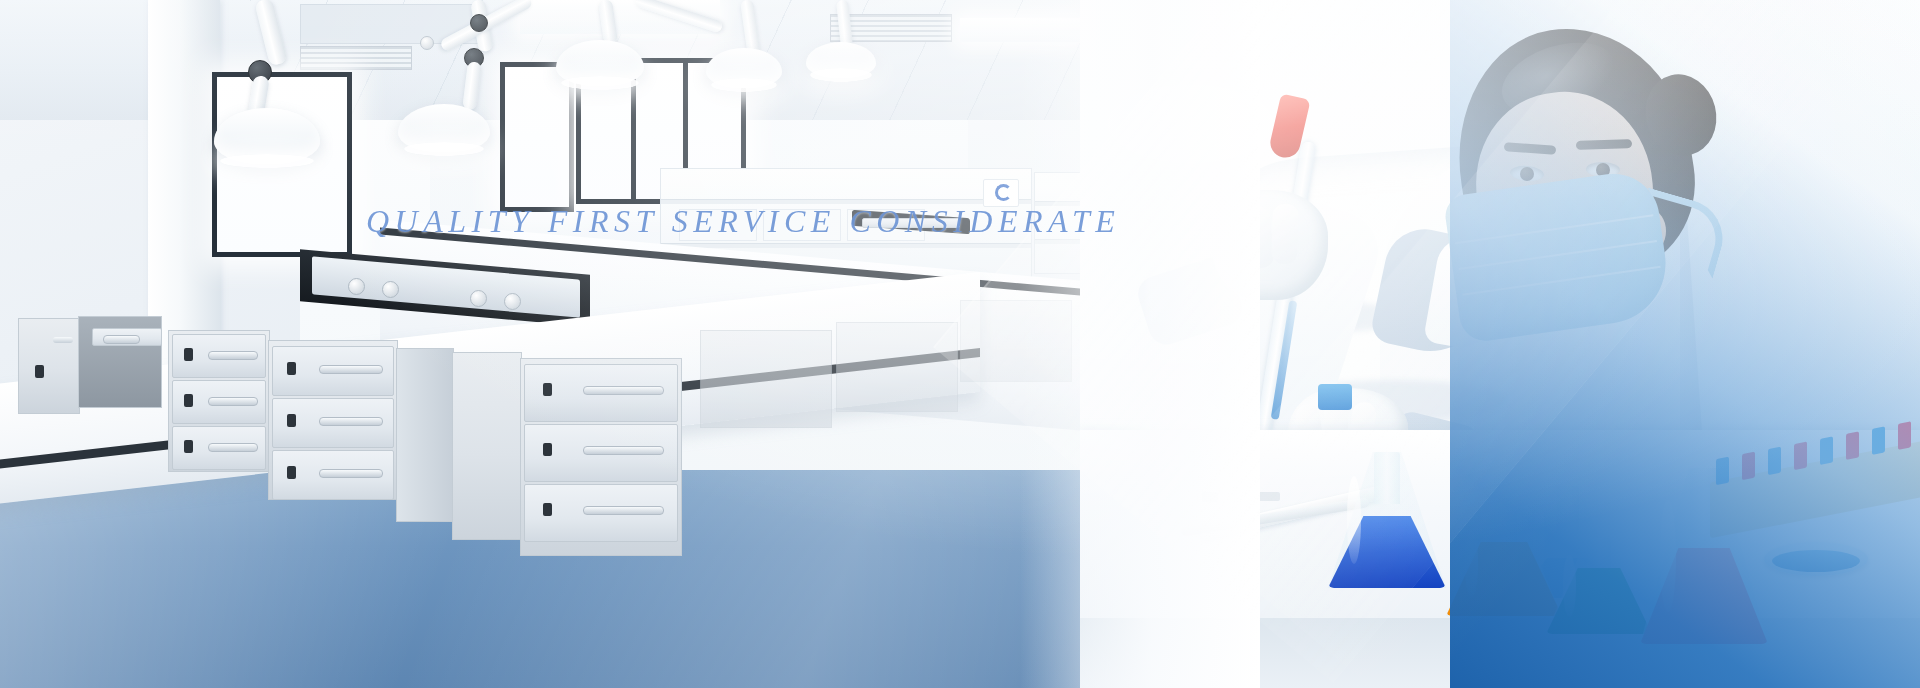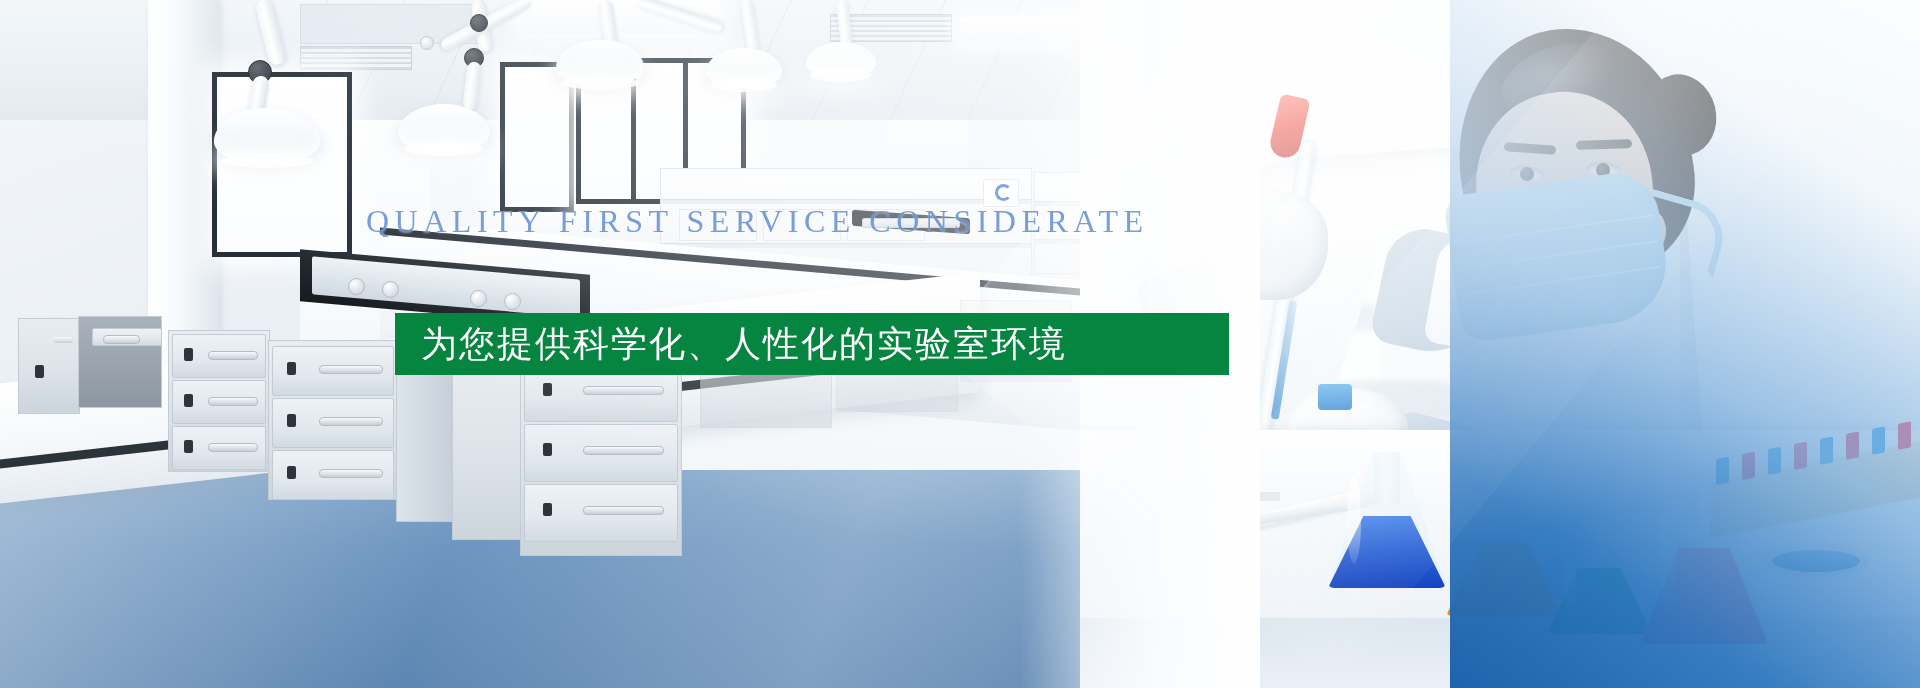--- a/index.html
+++ b/index.html
@@ -420,21 +420,21 @@
   
   .haze{
     position:absolute;inset:0;
     background:
       radial-gradient(ellipse at 62% 18%,rgba(255,255,255,.55) 0%,rgba(255,255,255,0) 55%),
       linear-gradient(180deg,rgba(255,255,255,.10) 0%,rgba(255,255,255,0) 30%);
     pointer-events:none;
   }
 
   
-  .text-layer{position:absolute;inset:0;}
+  .text-layer{position:absolute;inset:0;font-style:italic;}
 
   .eyebrow{
     position:absolute;left:366px;top:203px;
     font-family:"Liberation Serif",serif;
     font-size:32px;letter-spacing:5.5px;
     color:#6f96d6;opacity:.92;
     white-space:nowrap;
     text-shadow:0 1px 2px rgba(255,255,255,.55);
   }
   .headline{
@@ -721,18 +721,15 @@
     <div class="blue-diag"></div>
 
     <div class="haze"></div>
   </div>
 
   <div class="text-layer">
 
     <div class="eyebrow">QUALITY FIRST SERVICE CONSIDERATE</div>
 
 
-    <div class="greenband">
-      <span class="gtext">为您提供科学化、人性化的实验室环境</span>
-    </div>
   </div>
 
 </div>
 
 </body></html>

